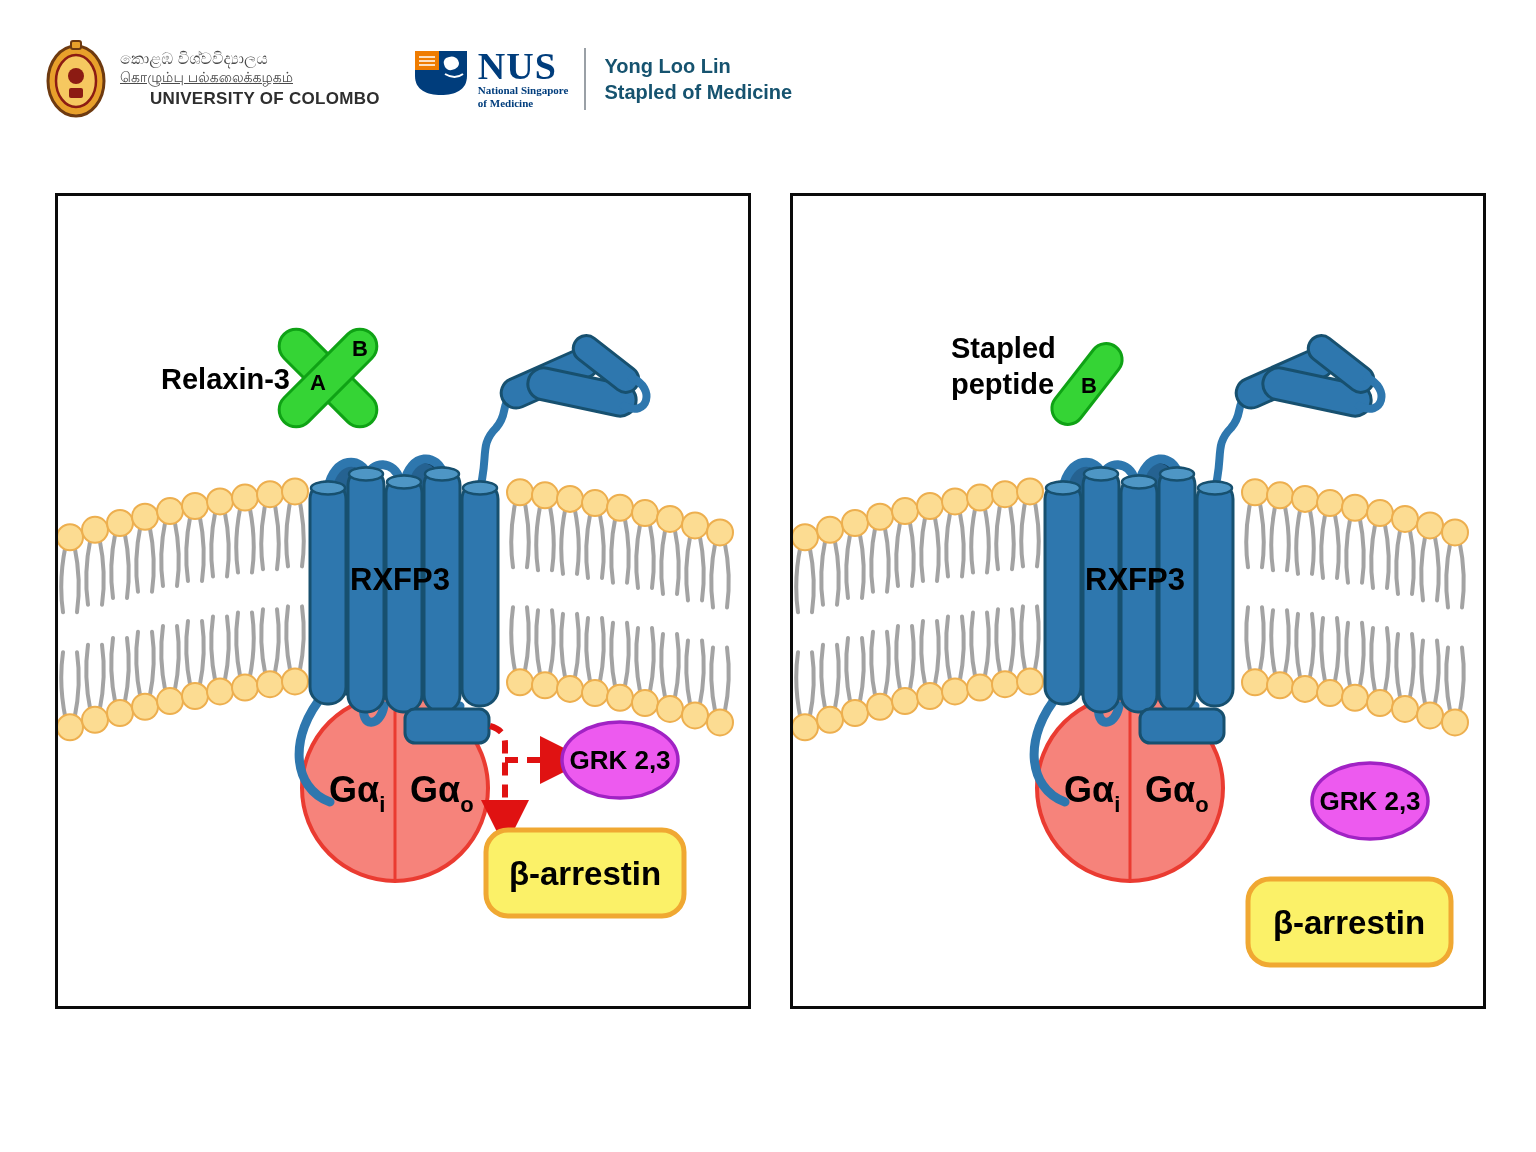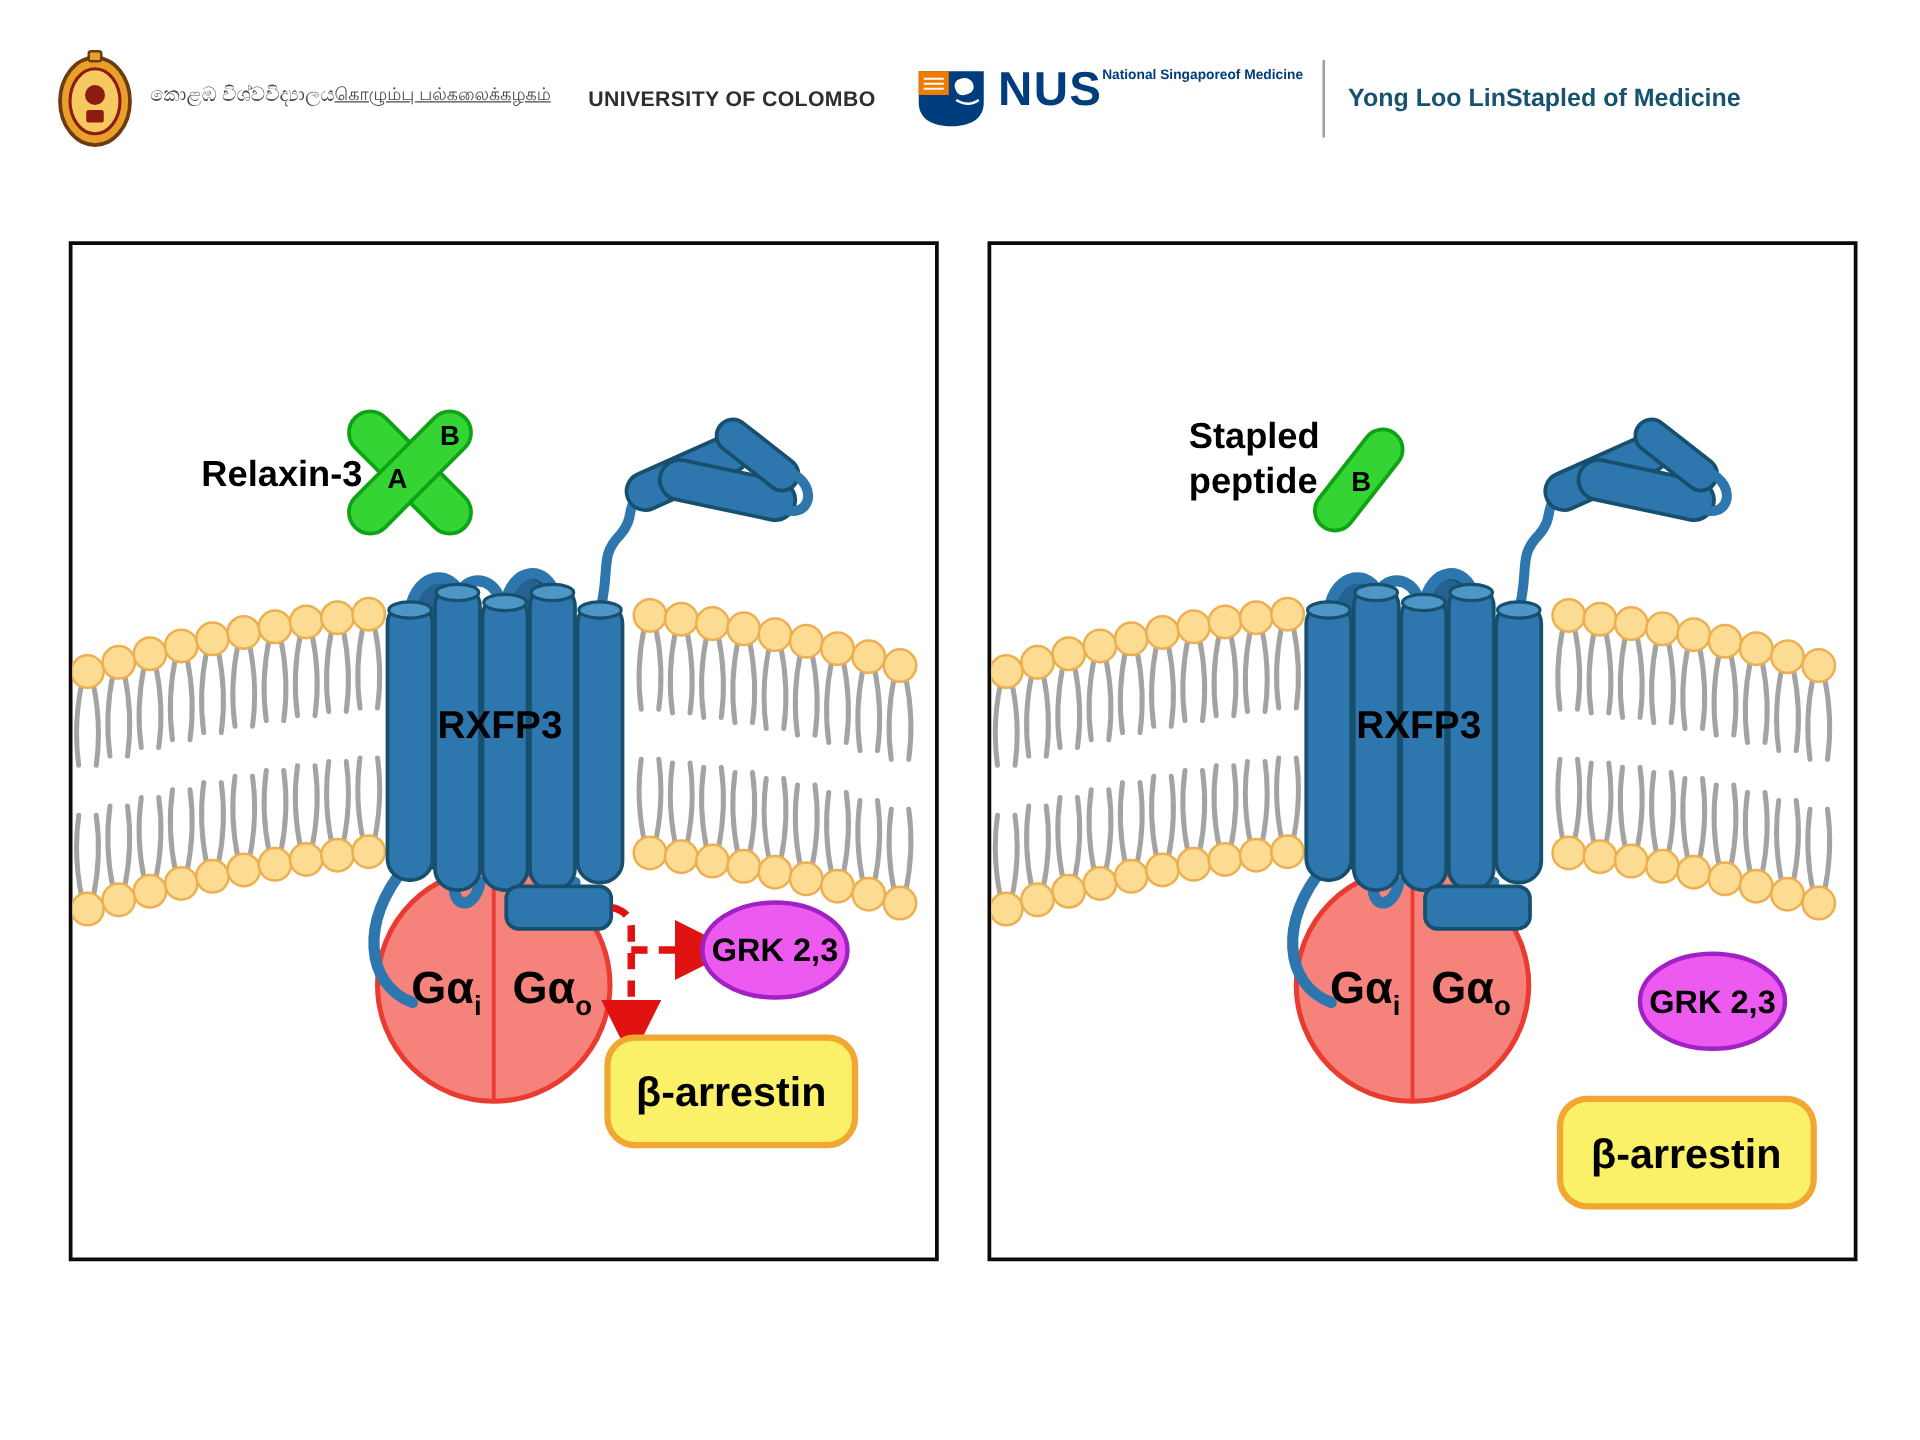--- a/index.html
+++ b/index.html
@@ -2,31 +2,31 @@
 <html><head>
 <meta charset="utf-8">
 <style>
   html,body{margin:0;padding:0;background:#fff;}
   #page{position:relative;width:1536px;height:1152px;background:#fff;overflow:hidden;
         font-family:"Liberation Sans",sans-serif;}
 
   
   .header{position:absolute;left:45px;top:40px;display:flex;align-items:center;}
   .uoc{display:flex;align-items:center;gap:13px;}
-  .uoc-text{display:flex;flex-direction:row;line-height:1.25;}
+  .uoc-text{display:flex;flex-direction:column;line-height:1.25;}
   .uoc-l1{font-size:16px;color:#4a4a4a;}
   .uoc-l2{font-size:14px;color:#4a4a4a;text-decoration:underline;}
   .uoc-l3{font-size:17px;font-weight:700;color:#2e2e2e;letter-spacing:.3px;margin-top:2px;margin-left:30px;}
   .nus{display:flex;align-items:center;margin-left:32px;}
   .nus-idblock{display:flex;align-items:flex-start;gap:8px;}
-  .nus-textcol{display:flex;}
+  .nus-textcol{display:flex;flex-direction:column;font-family:Liberation Serif, serif;}
   .nus-acronym{font-size:38px;font-weight:800;color:#003D7C;line-height:.95;letter-spacing:1px;}
   .nus-sub{font-size:11px;font-weight:700;color:#003D7C;line-height:1.15;}
   .hdr-divider{width:2px;height:62px;background:#9aa0a6;margin:0 18px 0 16px;}
-  .school{display:flex;flex-direction:row;justify-content:center;}
+  .school{display:flex;flex-direction:column;justify-content:center;}
   .school-line{font-size:20px;font-weight:600;color:#16536F;line-height:1.3;}
 
   
   .panel{position:absolute;width:690px;height:810px;border:3px solid #0a0a0a;background:#fff;box-sizing:content-box;}
   .panel-left{left:55px;top:193px;}
   .panel-right{left:790px;top:193px;}
   .panel svg{display:block;width:690px;height:810px;}
 
   svg text{font-family:"Liberation Sans",sans-serif;font-weight:700;fill:#000;}
 </style>

